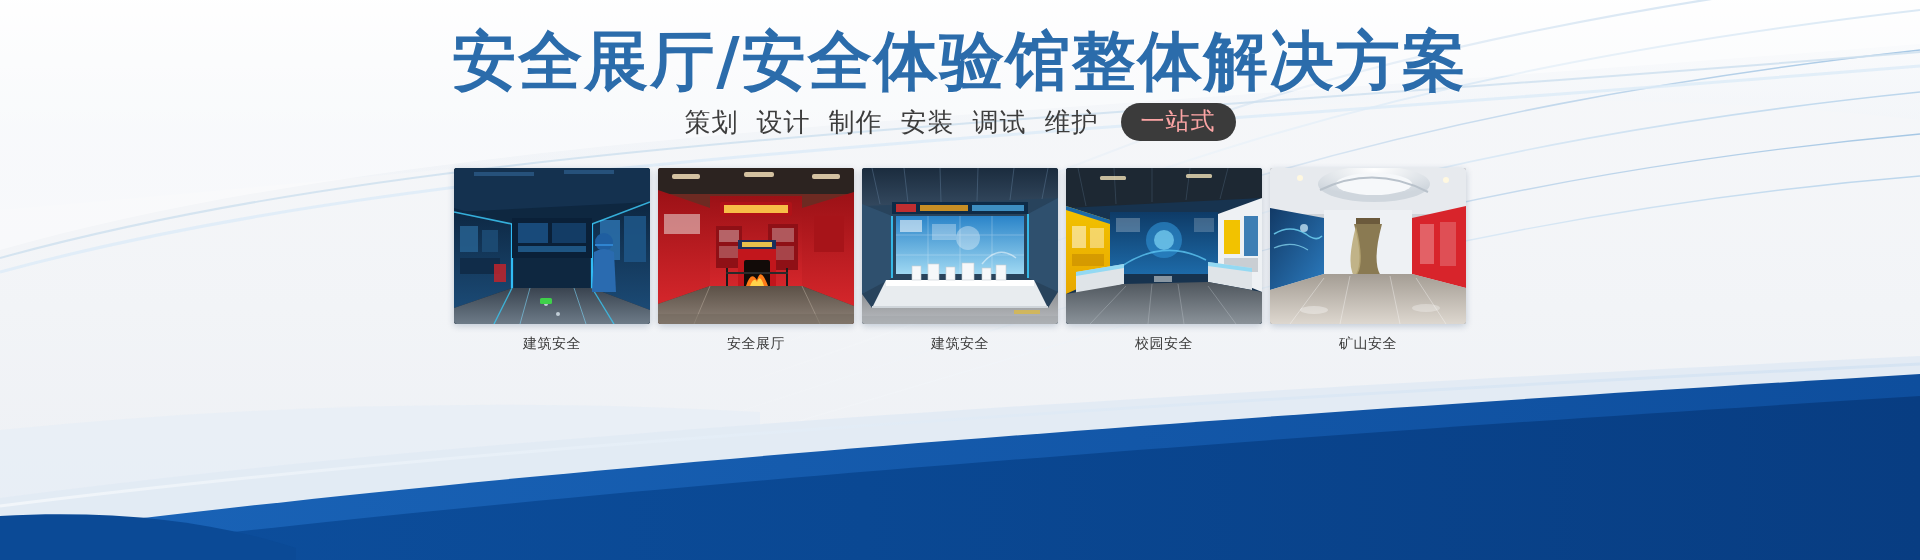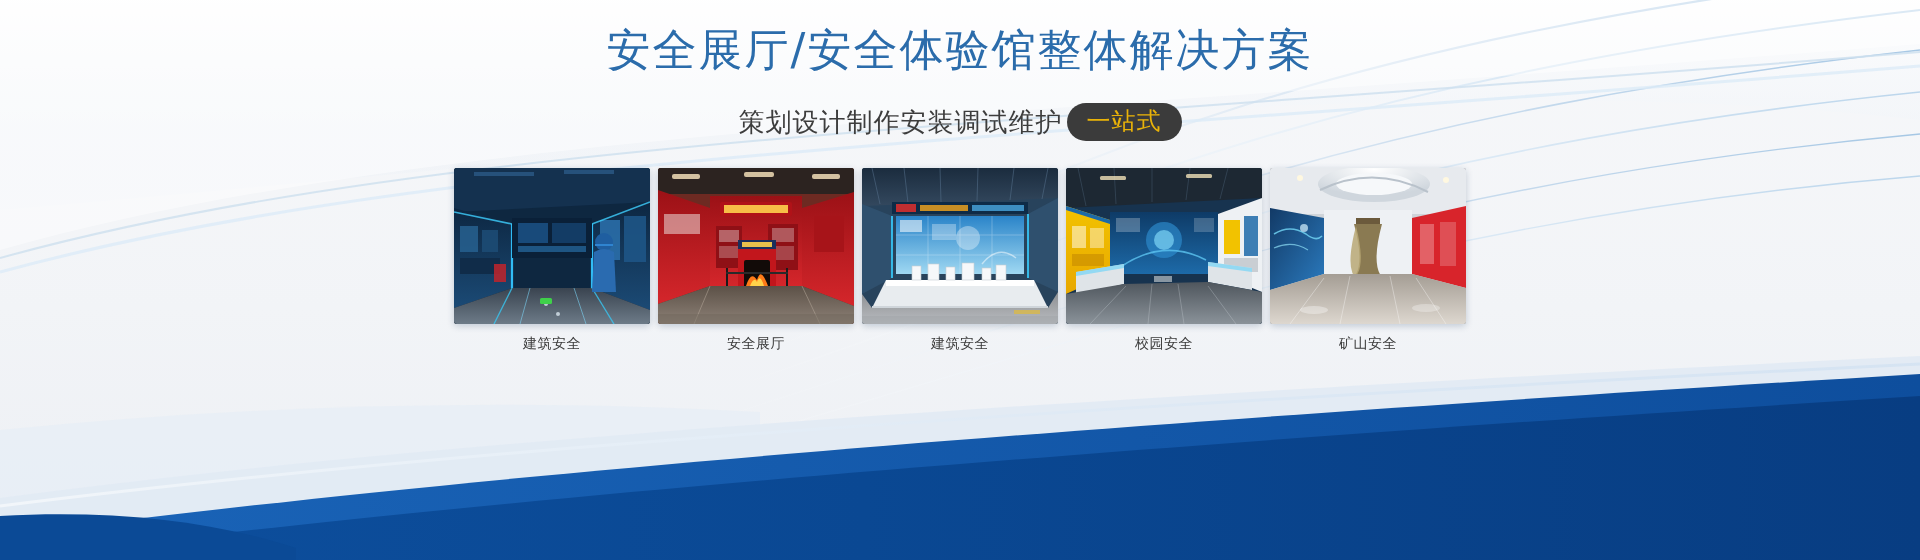--- a/index.html
+++ b/index.html
@@ -20,46 +20,46 @@
   
   .deco { position:absolute; left:0; top:0; width:1920px; height:560px; pointer-events:none; }
 
   
   .title-wrap{
     position:absolute; left:0; right:0; top:26px;
     text-align:center;
   }
   #page-title{
     font-family:"DejaVu Sans","Liberation Sans",sans-serif;
-    font-size:44px;
-    font-weight:400;
+    font-size:64px;
+    font-weight:700;
     letter-spacing:2px;
     color:#2b6cab;
     line-height:1.1;
     text-shadow:0 1px 0 rgba(255,255,255,.6);
   }
 
   
   .subtitle-wrap{
     position:absolute; left:0; right:0; top:100px;
-    display:flex; align-items:center; justify-content:center; 
+    display:flex; align-items:center; justify-content:center; gap:18px;
     height:44px;
   }
   .sub-item{
     font-family:"DejaVu Sans","Liberation Sans",sans-serif;
     font-size:26px;
     color:#3d3d3d;
     letter-spacing:1px;
     font-weight:400;
     white-space:nowrap;
   }
   #badge{
     display:inline-flex; align-items:center; justify-content:center;
     background:#3b3b3b;
-    color:#eab308;
+    color:#fca5a5;
     font-size:24px;
     letter-spacing:1px;
     border-radius:22px;
     padding:5px 20px 7px 20px;
     height:38px;
     margin-left:4px;
     font-family:"DejaVu Sans","Liberation Sans",sans-serif;
   }
 
   

